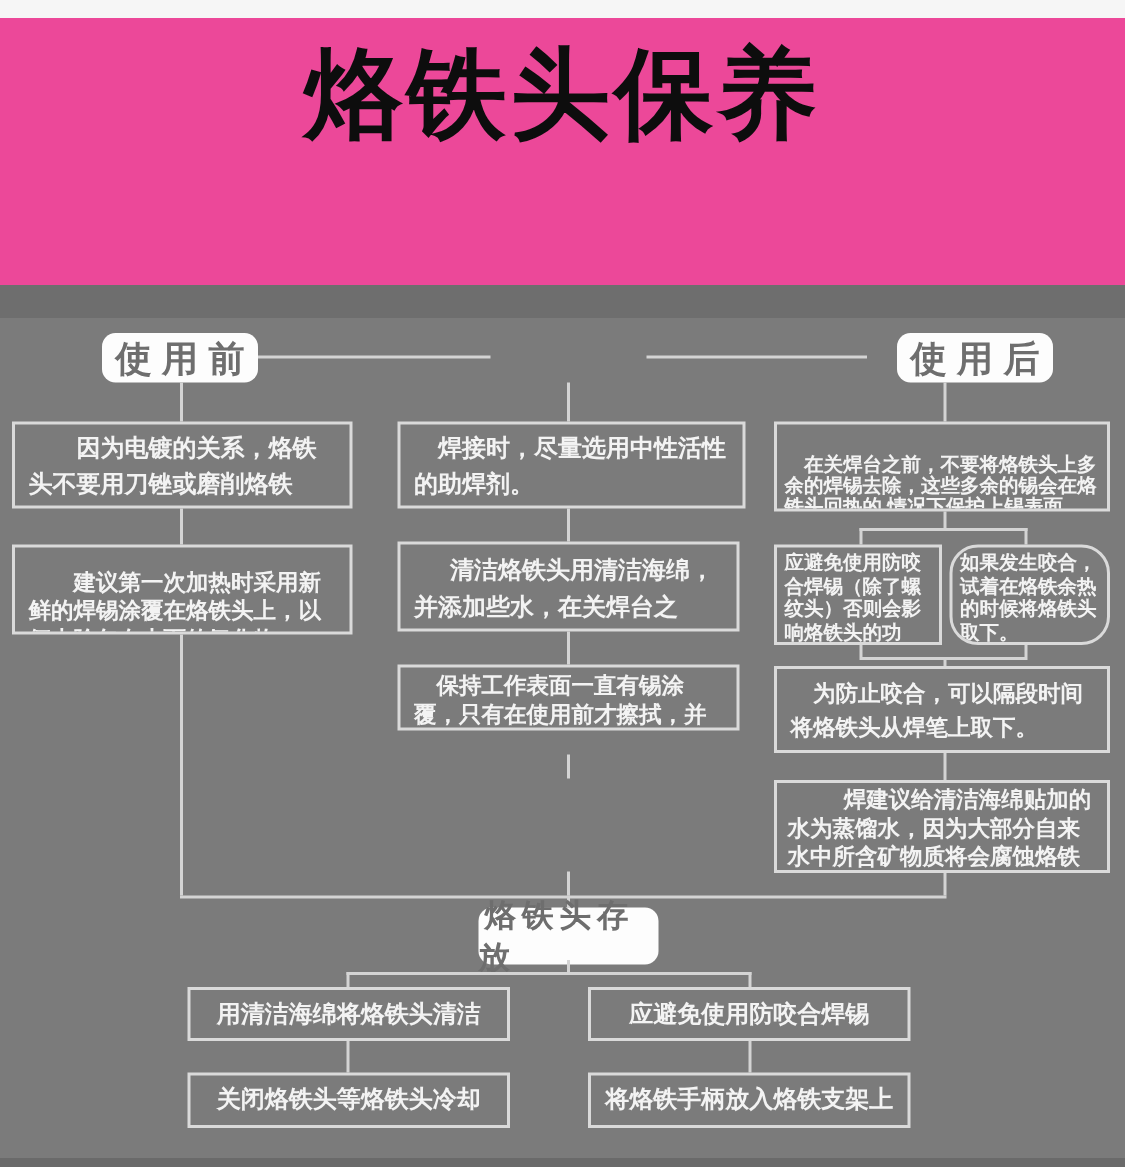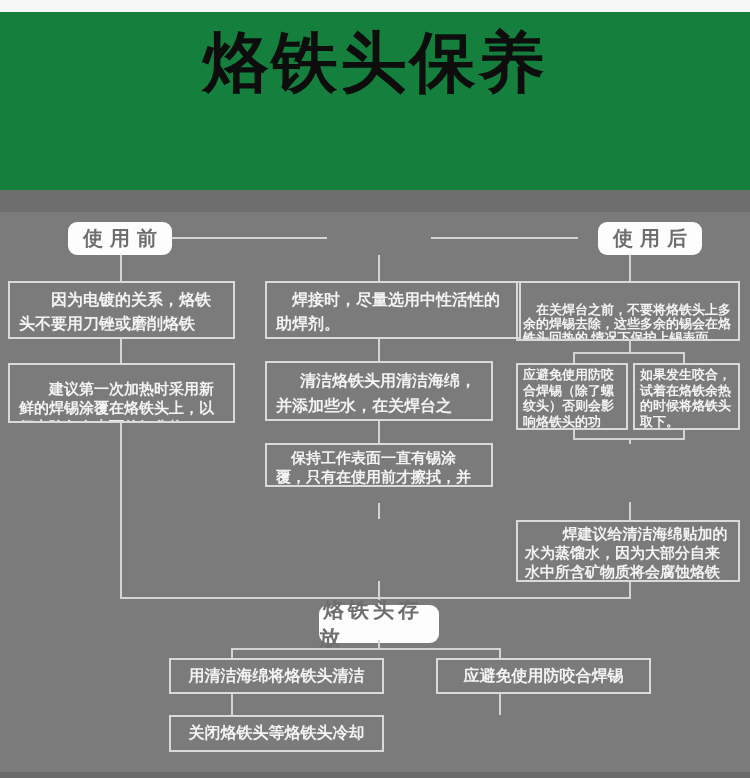--- a/index.html
+++ b/index.html
@@ -1,39 +1,39 @@
 <!DOCTYPE html>
 <html><head>
 <meta charset="utf-8">
 <style>
   html,body{margin:0;padding:0;background:#ffffff;}
-  #page{position:relative;width:750px;height:778px;background:#15803d;overflow:hidden;
+  #page{position:relative;width:750px;height:778px;background:#ec4899;overflow:hidden;
         font-family:"Liberation Sans","DejaVu Sans",sans-serif;}
   .topstrip{position:absolute;left:0;top:0;width:750px;height:12px;background:#f6f6f6;}
   .title{position:absolute;left:0;top:22px;width:750px;height:80px;line-height:80px;
          text-align:center;font-size:66px;font-weight:900;color:#0d0d0d;letter-spacing:3px;}
   .subtitle-pill{position:absolute;left:183px;top:105px;width:370px;height:47px;box-sizing:border-box;
          border:2px solid #2b2b2b;border-radius:25px;display:flex;align-items:center;justify-content:center;
          font-size:26px;color:#333333;letter-spacing:2px;background:#ffffff;}
   .graysec{position:absolute;left:0;top:190px;width:750px;height:583px;background:#7b7b7b;}
   .darkband{position:absolute;left:0;top:190px;width:750px;height:22px;background:#6e6e6e;}
   .bottomstrip{position:absolute;left:0;top:772px;width:750px;height:6px;background:#6a6a6a;}
 
   .pill{position:absolute;background:#fdfdfd;border-radius:9px;color:#6e6e6e;font-weight:bold;
         display:flex;align-items:center;justify-content:center;box-sizing:border-box;}
-  .pill.stage{width:104px;height:33px;top:222px;font-size:20px;letter-spacing:7px;text-indent:7px;}
+  .pill.stage{width:104px;height:33px;top:222px;font-size:24px;letter-spacing:7px;text-indent:7px;}
   .pill.storage{left:319px;top:605px;width:120px;height:38px;font-size:21px;letter-spacing:4px;text-indent:4px;}
 
   .vline,.hline{position:absolute;background:#d4d4d4;}
   .vline{width:2px;} .hline{height:2px;}
 
   .box{position:absolute;box-sizing:border-box;border:2px solid #dadada;color:#f3f3f3;
        font-weight:bold;overflow:hidden;}
   .tx{padding:5px 9px;}
-  .center{display:flex;align-items:center;justify-content:center;text-align:center;padding:0 4px;margin-left:44px;}
+  .center{display:flex;align-items:center;justify-content:center;text-align:center;padding:0 4px;}
   .i1{text-indent:1em;} .i15{text-indent:1.5em;} .i2{text-indent:2em;} .i25{text-indent:2.5em;}
 </style>
 </head>
 <body>
 
 <div id="page">
 
   <div class="topstrip"></div>
   <div class="title">烙铁头保养</div>
 
@@ -47,57 +47,59 @@
   <div class="hline" style="left:172px;top:237px;width:155px;"></div>
   <div class="hline" style="left:431px;top:237px;width:147px;"></div>
 
   <div class="vline" style="left:120px;top:255px;height:26px;"></div>
   <div class="box tx i2" style="left:8px;top:281px;width:227px;height:58px;font-size:16px;line-height:24px;">因为电镀的关系，烙铁头不要用刀锉或磨削烙铁头。</div>
   <div class="vline" style="left:120px;top:339px;height:24px;"></div>
   <div class="box tx i2" style="left:8px;top:363px;width:227px;height:60px;font-size:15px;line-height:19px;padding-top:14px;">建议第一次加热时采用新鲜的焊锡涂覆在烙铁头上，以便去除包在上面的氧化物。</div>
   <div class="vline" style="left:120px;top:423px;height:174px;"></div>
 
   <div class="vline" style="left:378px;top:255px;height:26px;"></div>
-  <div class="box tx i1" style="left:265px;top:281px;width:256px;height:58px;font-size:16px;line-height:24px;">焊接时，尽量选用中性活性的助焊剂。</div>
+  <div class="box tx i1" style="left:265px;top:281px;width:232px;height:58px;font-size:16px;line-height:24px;">焊接时，尽量选用中性活性的助焊剂。</div>
   <div class="vline" style="left:378px;top:339px;height:22px;"></div>
   <div class="box tx i15" style="left:265px;top:361px;width:228px;height:60px;font-size:16px;line-height:25px;">清洁烙铁头用清洁海绵，并添加些水，在关焊台之前。</div>
   <div class="vline" style="left:378px;top:421px;height:22px;"></div>
   <div class="box tx i1" style="left:265px;top:443px;width:228px;height:44px;font-size:15px;line-height:19px;padding-top:3px;">保持工作表面一直有锡涂覆，只有在使用前才擦拭，并且使用完后立即上锡。</div>
   <div class="vline" style="left:378px;top:503px;height:16px;"></div>
   <div class="vline" style="left:378px;top:581px;height:16px;"></div>
 
   <div class="vline" style="left:629px;top:255px;height:26px;"></div>
   <div class="box i1" style="left:516px;top:281px;width:224px;height:60px;font-size:13px;line-height:14px;padding:20px 5px;">在关焊台之前，不要将烙铁头上多余的焊锡去除，这些多余的锡会在烙铁头回热的 情况下保护上锡表面，防止氧化。</div>
 
   <div class="vline" style="left:629px;top:341px;height:11px;"></div>
   <div class="hline" style="left:573px;top:352px;width:112px;"></div>
   <div class="vline" style="left:573px;top:352px;height:11px;"></div>
   <div class="vline" style="left:683px;top:352px;height:11px;"></div>
 
   <div class="box" style="left:516px;top:363px;width:112px;height:67px;font-size:13px;line-height:15.5px;padding:2px 5px;">应避免使用防咬合焊锡（除了螺纹头）否则会影响烙铁头的功能。</div>
-  <div class="box" style="left:633px;top:363px;width:107px;height:67px;font-size:13px;line-height:15.5px;padding:2px 5px;">如果发生咬合，试着在烙铁余热的时候将烙铁头取下。</div>
+  <div class="box" style="left:633px;top:363px;width:107px;height:67px;font-size:13px;line-height:15.5px;padding:2px 5px;border-radius:19px;">如果发生咬合，试着在烙铁余热的时候将烙铁头取下。</div>
 
   <div class="vline" style="left:573px;top:430px;height:8px;"></div>
   <div class="vline" style="left:683px;top:430px;height:8px;"></div>
   <div class="hline" style="left:573px;top:438px;width:112px;"></div>
   <div class="vline" style="left:629px;top:438px;height:6px;"></div>
+  <div class="box tx i1" style="left:516px;top:444px;width:224px;height:58px;font-size:15px;line-height:23px;">为防止咬合，可以隔段时间将烙铁头从焊笔上取下。</div>
   <div class="vline" style="left:629px;top:502px;height:18px;"></div>
   <div class="box i25" style="left:516px;top:520px;width:224px;height:62px;font-size:15px;line-height:19px;padding:2px 7px;">焊建议给清洁海绵贴加的水为蒸馏水，因为大部分自来水中所含矿物质将会腐蚀烙铁头。</div>
   <div class="vline" style="left:629px;top:582px;height:15px;"></div>
 
   <div class="hline" style="left:120px;top:597px;width:511px;"></div>
   <div class="vline" style="left:378px;top:597px;height:8px;"></div>
 
   <div class="pill storage">烙铁头存放</div>
   <div class="vline" style="left:378px;top:640px;height:8px;"></div>
   <div class="hline" style="left:231px;top:648px;width:270px;"></div>
   <div class="vline" style="left:231px;top:648px;height:10px;"></div>
   <div class="vline" style="left:499px;top:648px;height:10px;"></div>
 
   <div class="box center" style="left:125px;top:658px;width:215px;height:36px;font-size:16px;">用清洁海绵将烙铁头清洁</div>
   <div class="box center" style="left:392px;top:658px;width:215px;height:36px;font-size:16px;">应避免使用防咬合焊锡</div>
 
   <div class="vline" style="left:231px;top:694px;height:21px;"></div>
   <div class="vline" style="left:499px;top:694px;height:21px;"></div>
 
   <div class="box center" style="left:125px;top:715px;width:215px;height:37px;font-size:16px;">关闭烙铁头等烙铁头冷却</div>
+  <div class="box center" style="left:392px;top:715px;width:215px;height:37px;font-size:16px;">将烙铁手柄放入烙铁支架上</div>
 
 </div>
 
 </body></html>

